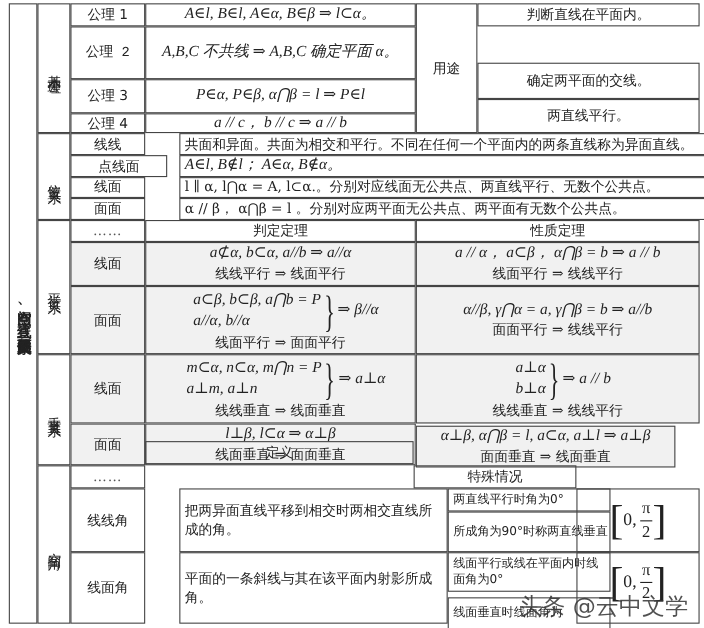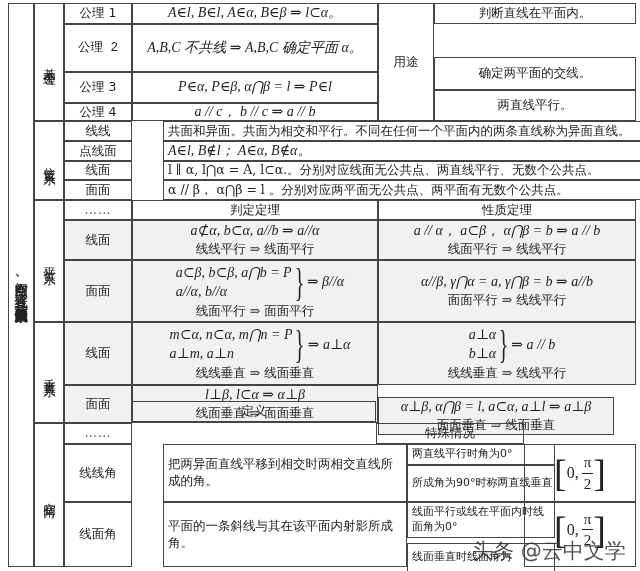--- a/index.html
+++ b/index.html
@@ -86,21 +86,21 @@
     <span class="vert">位置关系</span>
   </div>
 
   <div class="cell" style="left:56px;top:118px;width:68px;height:20px;">
     <span>线线</span>
   </div>
   <div class="cell left" style="left:124px;top:118px;width:504px;height:20px;">
     <span>共面和异面。共面为相交和平行。不同在任何一个平面内的两条直线称为异面直线。</span>
   </div>
 
-  <div class="cell" style="left:56px;top:138px;width:68px;height:20px;">
+  <div class="cell" style="left:56px;top:138px;width:88px;height:20px;">
     <span>点线面</span>
   </div>
   <div class="cell left math" style="left:124px;top:138px;width:504px;height:20px;">
     <span>A∈l, B∉l； A∈α, B∉α。</span>
   </div>
 
   <div class="cell" style="left:56px;top:158px;width:68px;height:19px;">
     <span>线面</span>
   </div>
   <div class="cell left" style="left:124px;top:158px;width:504px;height:19px;">
@@ -203,21 +203,21 @@
 
   <div class="cell grey" style="left:56px;top:382px;width:68px;height:38px;">
     <span>面面</span>
   </div>
   <div class="cell grey" style="left:124px;top:382px;width:246px;height:38px;">
     <div class="stack">
       <span class="math">l⊥β, l⊂α ⇒ α⊥β</span>
       <span>线面垂直 ⇒ 面面垂直</span>
     </div>
   </div>
-  <div class="cell grey" style="left:370px;top:394px;width:236px;height:38px;">
+  <div class="cell grey" style="left:370px;top:384px;width:236px;height:38px;">
     <div class="stack">
       <span class="math">α⊥β, α⋂β = l, a⊂α, a⊥l ⇒ a⊥β</span>
       <span>面面垂直 ⇒ 线面垂直</span>
     </div>
   </div>
 
   <div class="cell" style="left:26px;top:420px;width:30px;height:144px;">
     <span class="vert">空间角</span>
   </div>
 

